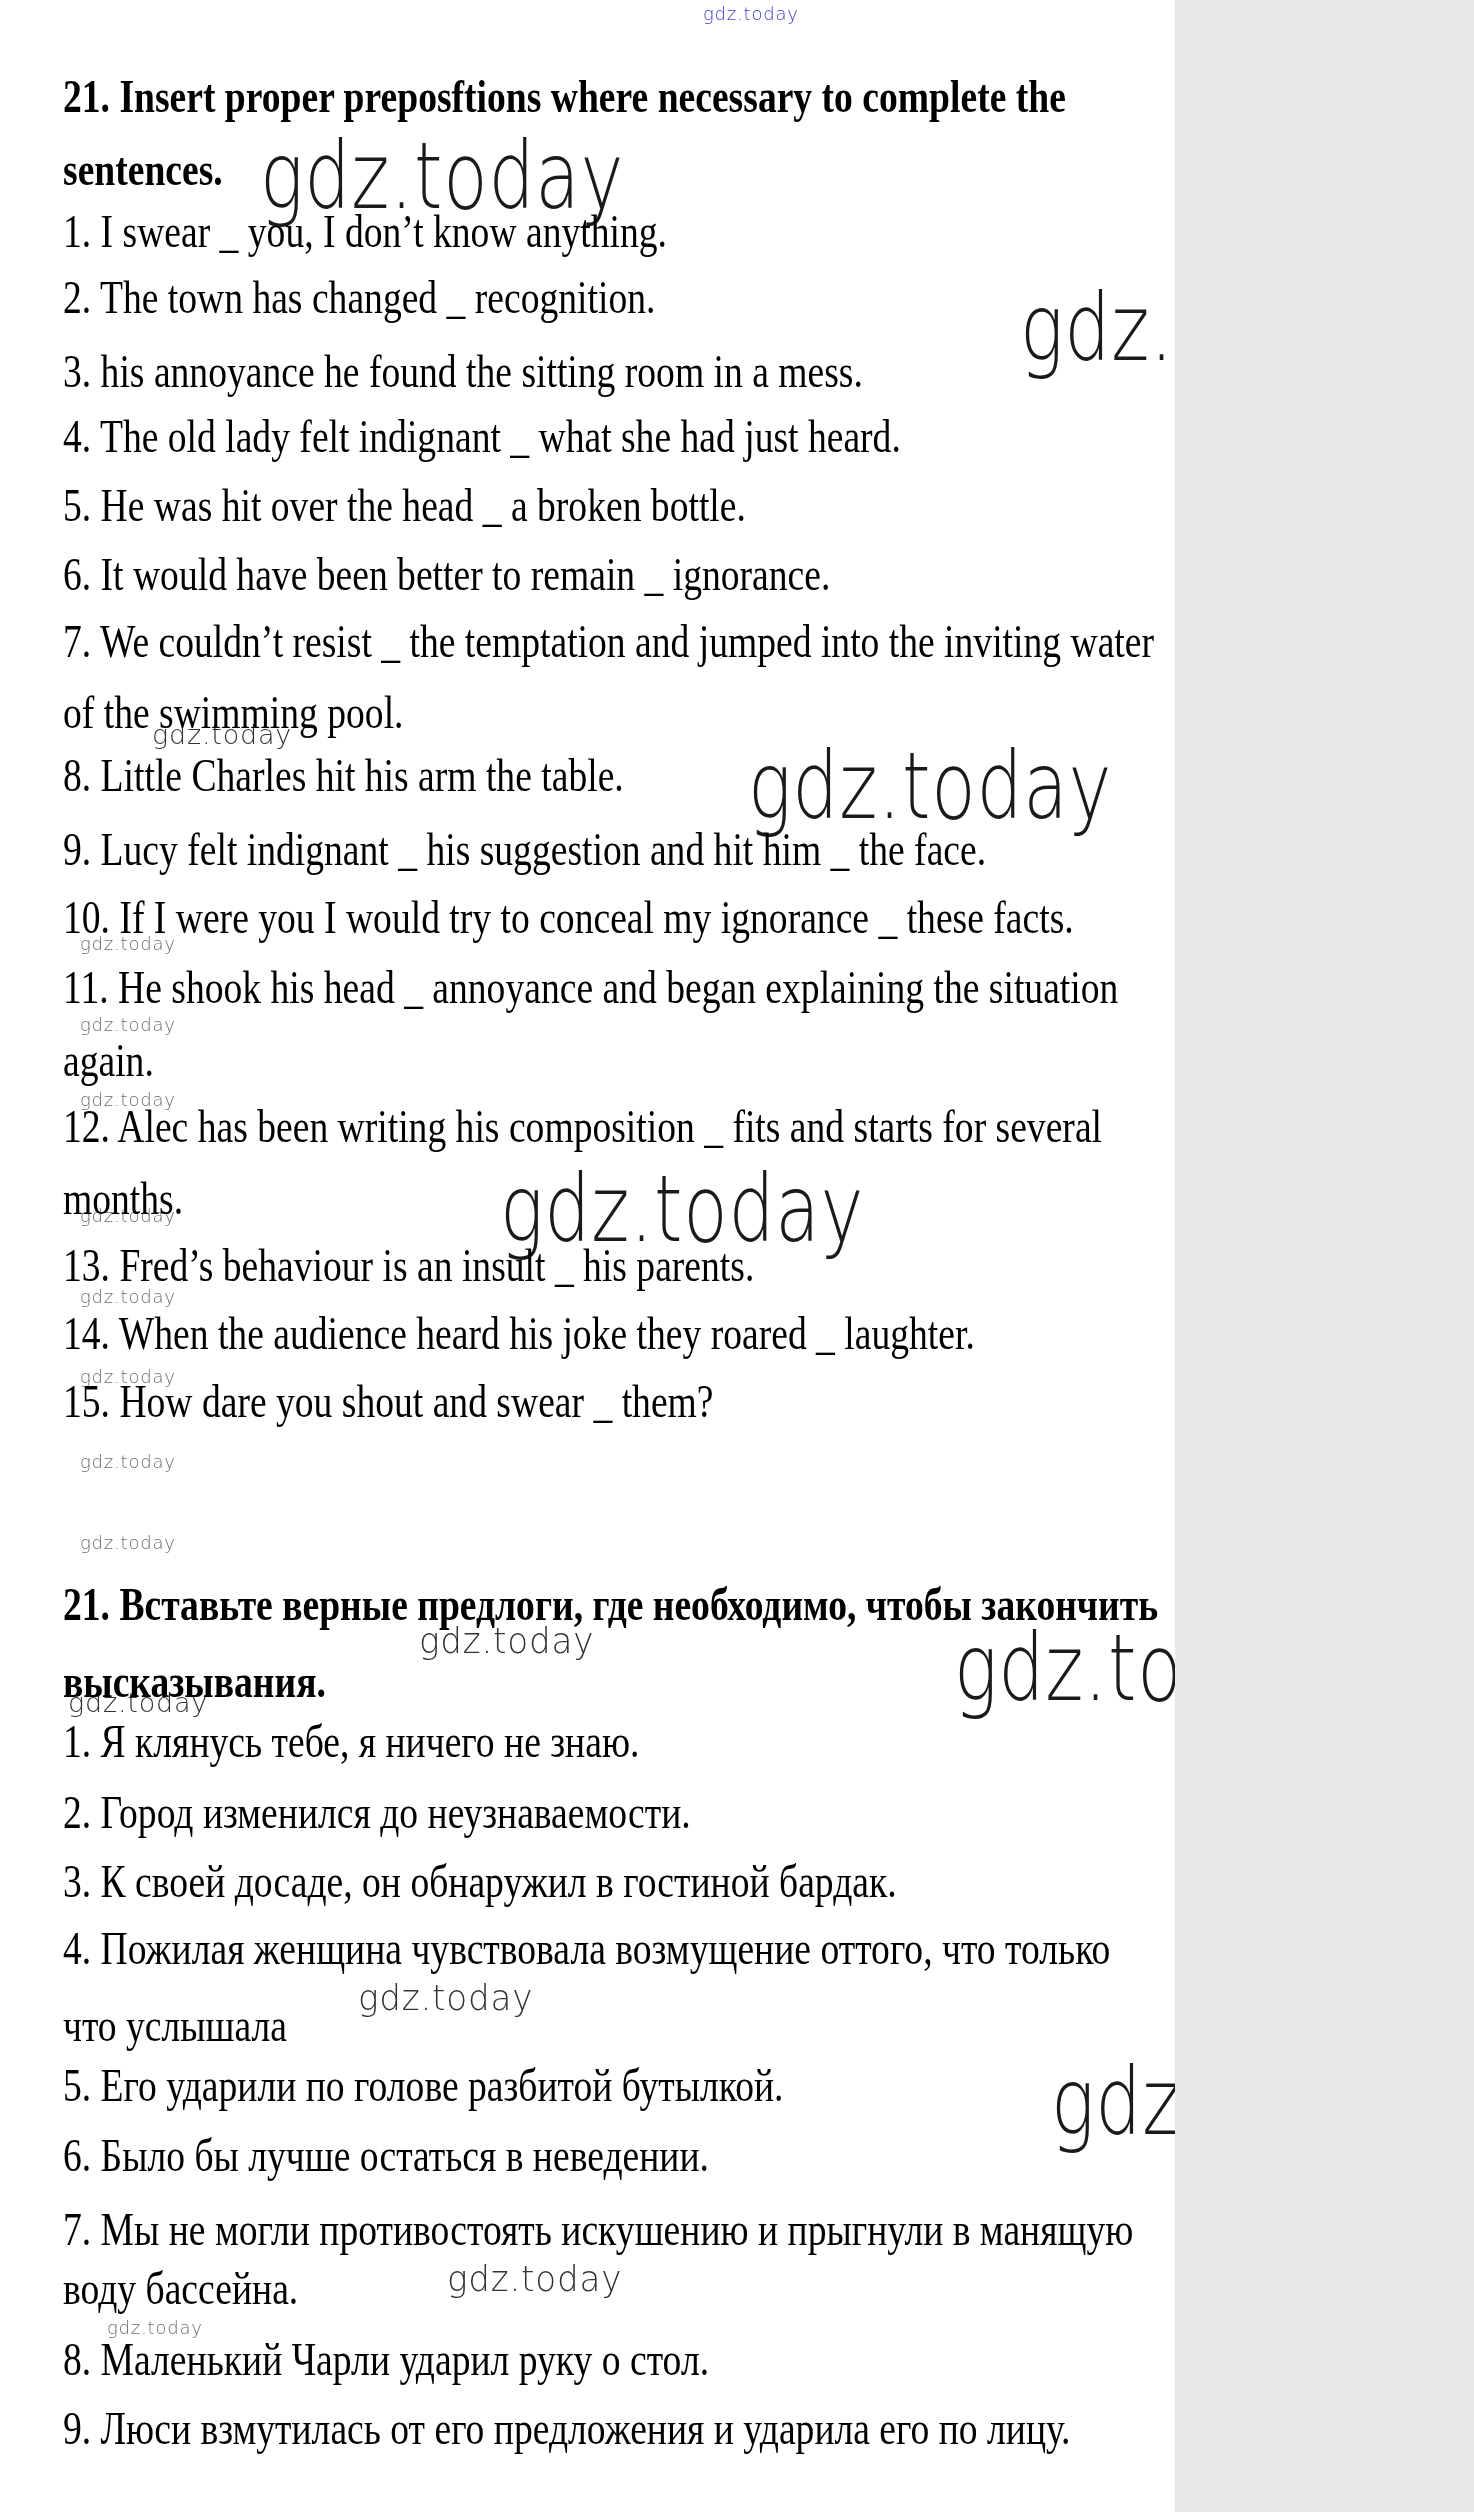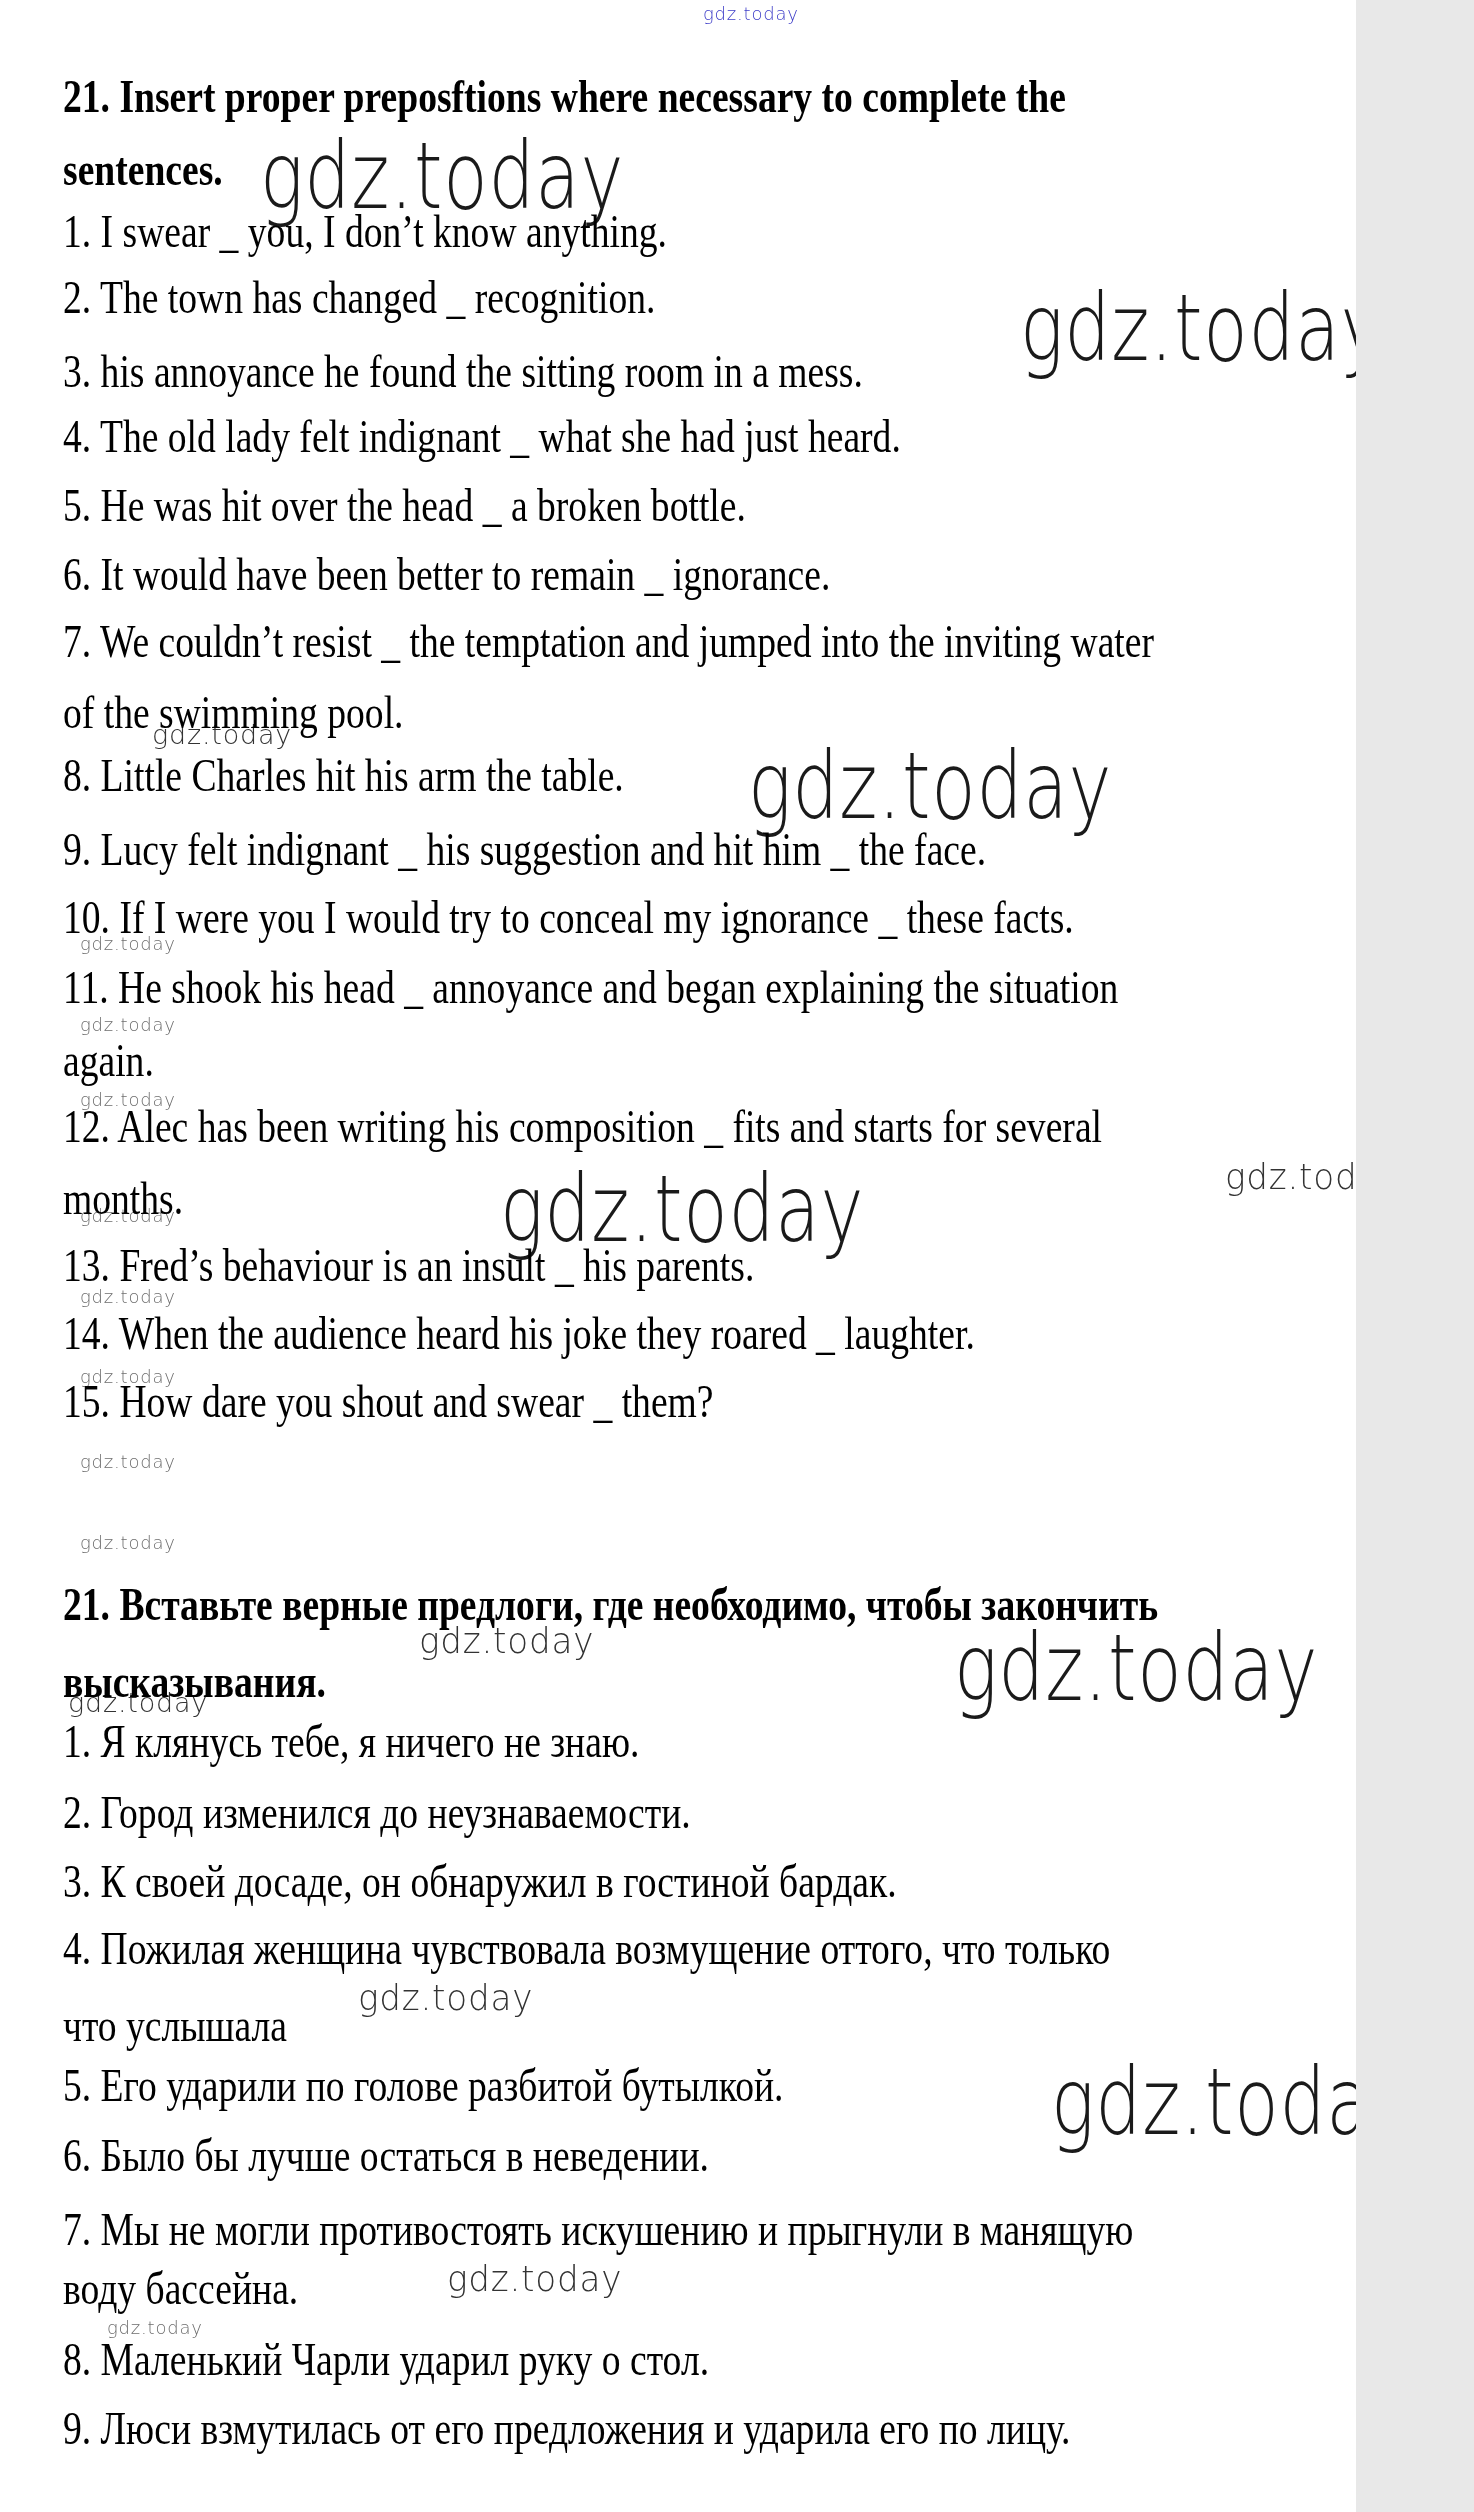--- a/index.html
+++ b/index.html
@@ -1,18 +1,18 @@
 <!DOCTYPE html>
 <html style="font-size:12.6px"><head>
 <meta charset="utf-8">
 <style>
   html,body{margin:0;padding:0;background:#e8e8e8;}
   .page{
     position:relative;
-    width:1356px;height:2512px;
+    width:1175px;height:2512px;
     background:#ffffff;
     overflow:hidden;
     font-family:"Liberation Serif","DejaVu Serif",serif;
     color:#000;
   }
   .line{
     position:absolute;
     left:63px;
     font-size:47px;
     white-space:nowrap;

